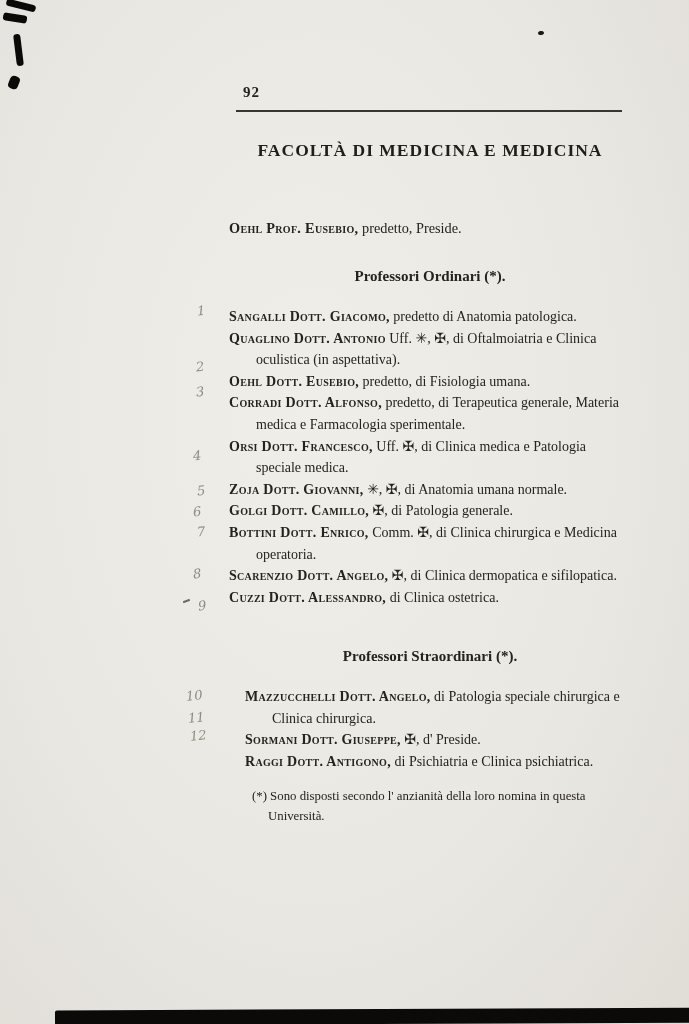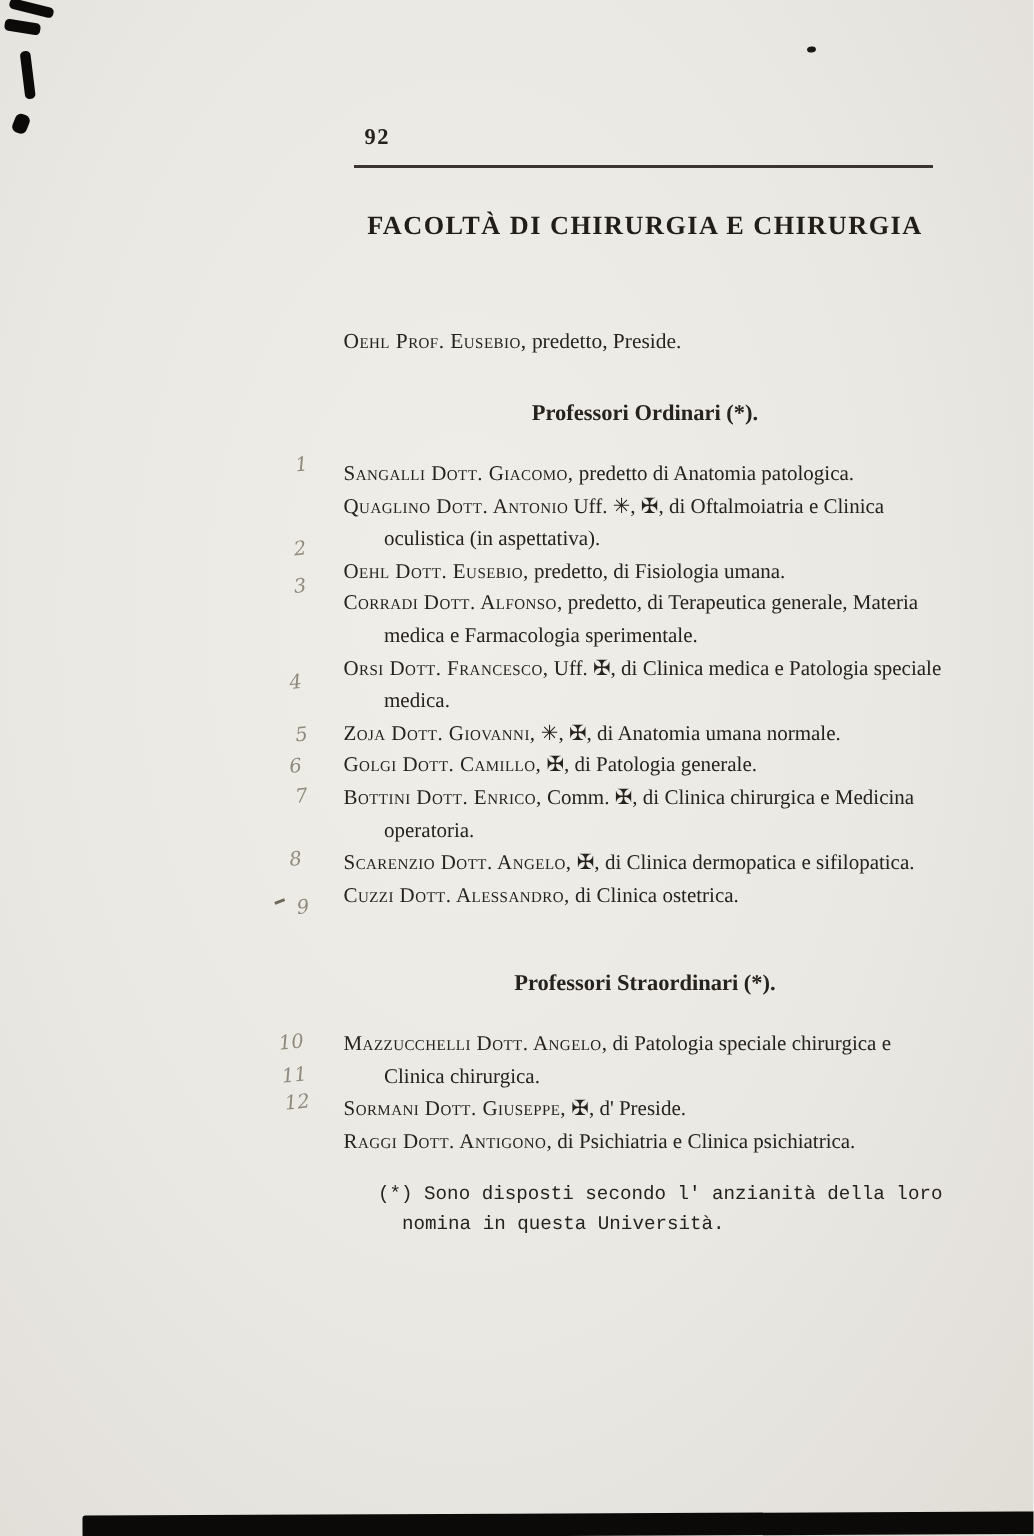--- a/index.html
+++ b/index.html
@@ -60,42 +60,42 @@
   .heading-ordinari { top: 268px; }
   .heading-straordinari { top: 648px; }
   .entries {
     position: absolute;
     left: 229px;
     width: 402px;
     font-size: 14px;
     line-height: 21.6px;
   }
   .entries-ordinari { top: 306px; }
-  .entries-straordinari { top: 686px; }
+  .entries-straordinari { top: 686px; margin-left: 16px; }
   .entry {
     margin: 0;
     padding-left: 27px;
     text-indent: -27px;
   }
   .prof-name {
     font-variant: small-caps;
     letter-spacing: 0.3px;
+    font-weight: bold;
   }
   .prof-subject {
   }
   .footnote {
     position: absolute;
     top: 786px;
     left: 252px;
     width: 376px;
     font-size: 12.8px;
     line-height: 20px;
     padding-left: 16px;
     text-indent: -16px;
-    font-family: Liberation Mono, monospace;
   }
   .margin-note {
     position: absolute;
     font-family: "DejaVu Serif", serif;
     font-style: italic;
     font-size: 13px;
     color: #8f8a7d;
     transform: rotate(-6deg);
   }
   .artifact {
@@ -116,21 +116,21 @@
 <div class="artifact artifact-blob-1"></div>
 <div class="artifact artifact-blob-2"></div>
 <div class="artifact artifact-blob-3"></div>
 <div class="artifact artifact-blob-4"></div>
 <div class="artifact artifact-dot-right"></div>
 <div class="artifact artifact-dash-left"></div>
 <div class="artifact artifact-bottom-bar"></div>
 
 <div class="page-number">92</div>
 <div class="rule"></div>
-<div class="page-title">FACOLTÀ DI CHIRURGIA E CHIRURGIA</div>
+<div class="page-title">FACOLTÀ DI MEDICINA E MEDICINA</div>
 
 <div class="preside-line"><span class="prof-name">Oehl Prof. Eusebio,</span><span> predetto, Preside.</span></div>
 
 <div class="section-heading heading-ordinari">Professori Ordinari (*).</div>
 
 <div class="entries entries-ordinari">
   <p class="entry"><span class="prof-name">Sangalli Dott. Giacomo,</span><span> predetto di </span><span class="prof-subject">Anatomia patologica.</span><span></span></p>
   <p class="entry"><span class="prof-name">Quaglino Dott. Antonio</span><span> Uff. ✳, ✠, </span><span class="prof-subject">di Oftalmoiatria e Clinica oculistica </span><span>(in aspettativa).</span></p>
   <p class="entry"><span class="prof-name">Oehl Dott. Eusebio,</span><span> predetto, </span><span class="prof-subject">di Fisiologia umana.</span><span></span></p>
   <p class="entry"><span class="prof-name">Corradi Dott. Alfonso,</span><span> predetto, </span><span class="prof-subject">di Terapeutica generale, Materia medica e Farmacologia sperimentale.</span><span></span></p>

